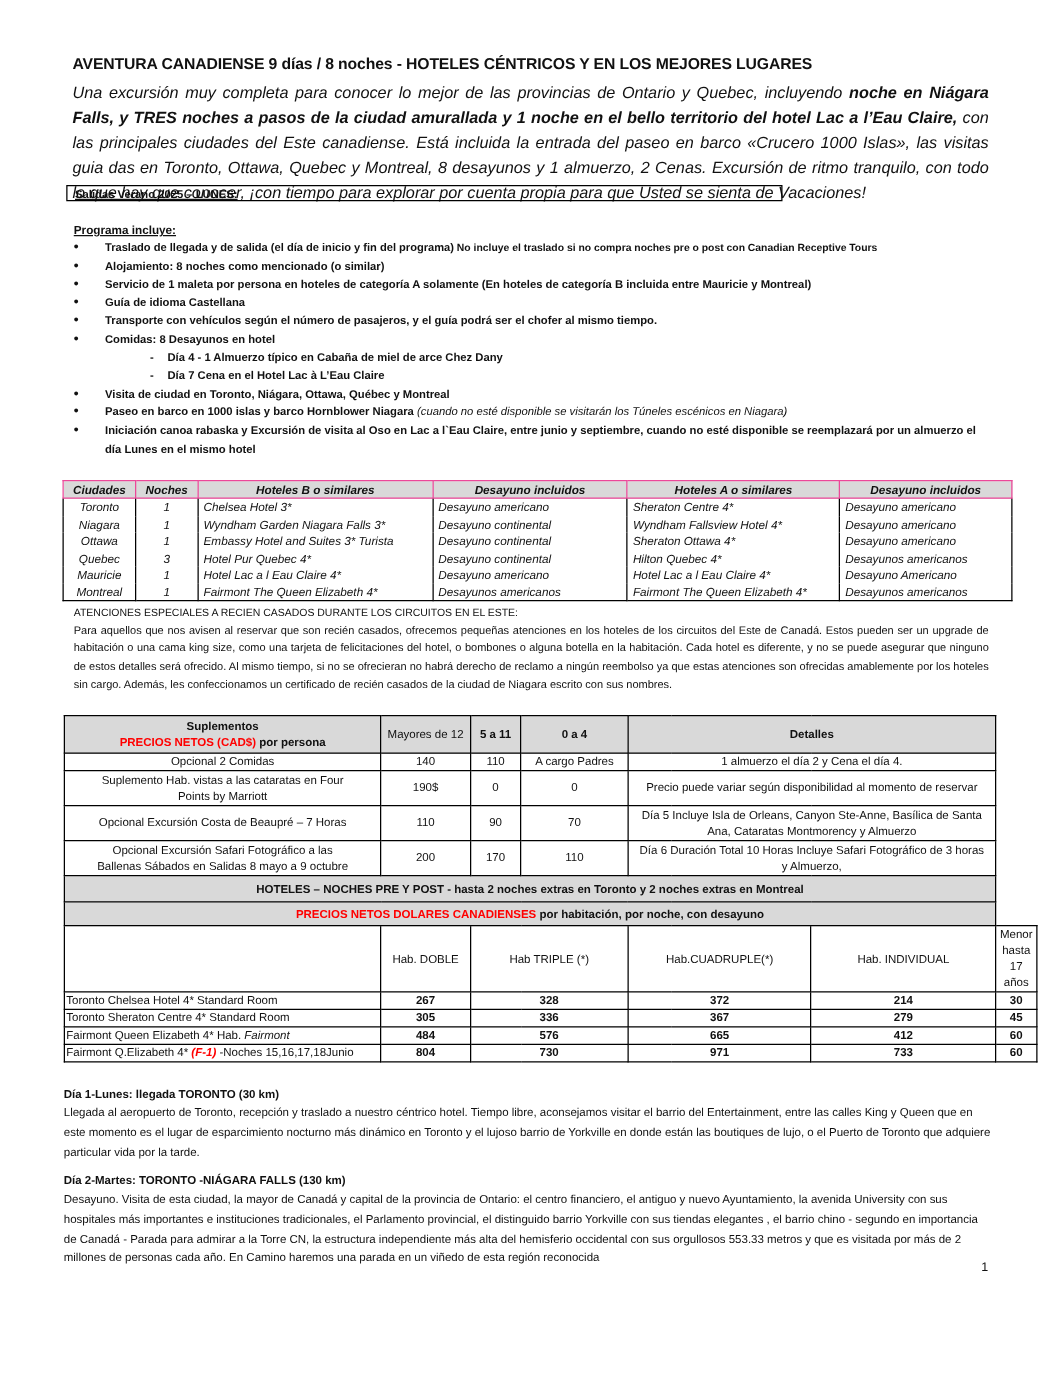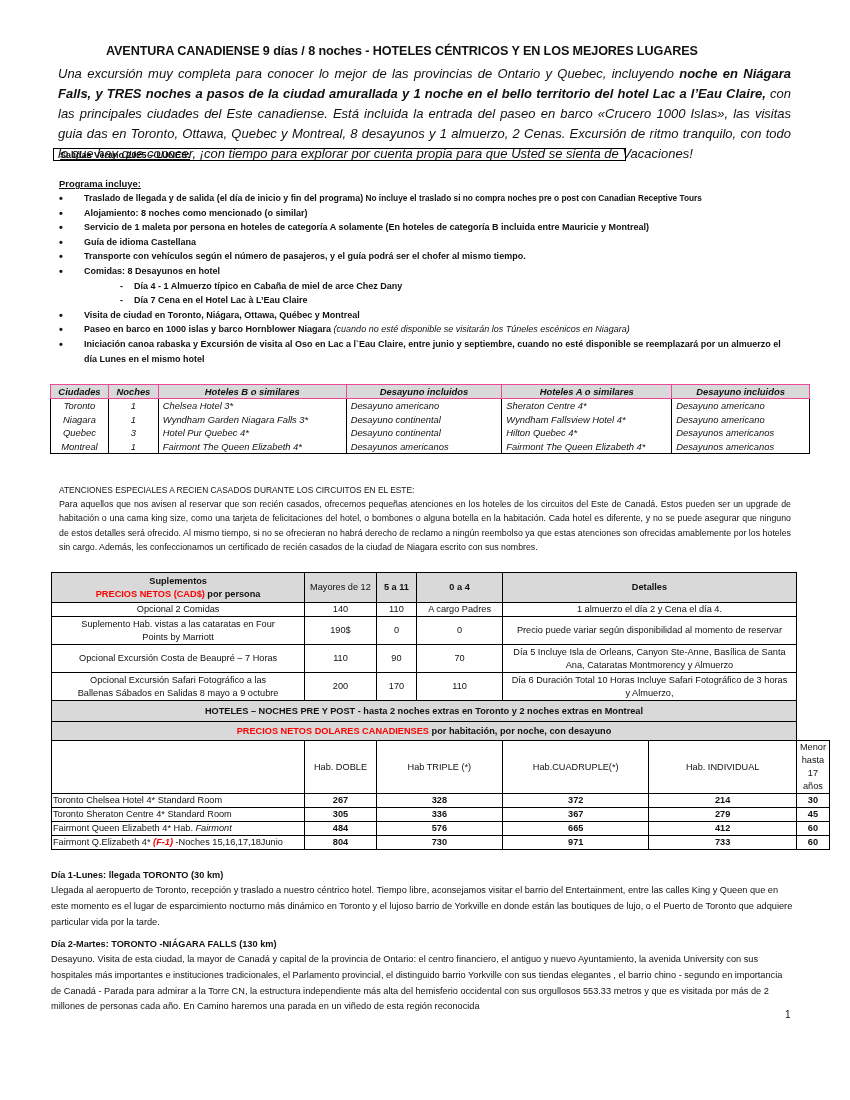--- a/index.html
+++ b/index.html
@@ -1,20 +1,20 @@
 <!DOCTYPE html>
 <html><head>
 <meta charset="utf-8">
 <style>
   html, body { margin:0; padding:0; background:#ffffff; }
   body { width:850px; height:1100px; position:relative; overflow:hidden;
          font-family:"Liberation Sans", sans-serif; color:#111; }
   .page { position:absolute; left:0; top:0; width:850px; height:1100px; }
   .abs { position:absolute; }
-  .title { left:58px; top:44px; font-size:12.6px; font-weight:bold; letter-spacing:-0.1px; white-space:nowrap;margin-left:48px; }
+  .title { left:58px; top:44px; font-size:12.6px; font-weight:bold; letter-spacing:-0.1px; white-space:nowrap; }
   .intro { left:58px; top:64px; width:733px; font-size:13px; line-height:20px; font-style:italic; text-align:justify; }
   .intro b { font-style:italic; }
   .salidas-box { left:53px; top:148px; width:573px; height:13px; border:1px solid #000; font-size:9px; font-weight:bold; line-height:13px; padding-left:6px; box-sizing:border-box; }
   .salidas-box span { text-decoration:underline; }
   .prog-title { left:59px; top:178px; font-size:9.4px; font-weight:bold; text-decoration:underline; }
   .bul { font-size:9px; font-weight:bold; line-height:14.6px; }
   .bul .dot { position:absolute; left:59px; font-size:11px; }
   .bul .txt { position:absolute; left:84px; width:705px; }
   .sub .dash { position:absolute; left:120px; }
   .sub .txt { position:absolute; left:134px; }
@@ -133,26 +133,42 @@
         </tr>
         <tr>
           <td class="c">Niagara</td>
           <td class="c">1</td>
           <td>Wyndham Garden Niagara Falls 3*</td>
           <td>Desayuno continental</td>
           <td>Wyndham Fallsview Hotel 4*</td>
           <td>Desayuno americano</td>
         </tr>
         <tr>
+          <td class="c">Ottawa</td>
+          <td class="c">1</td>
+          <td>Embassy Hotel and Suites 3* Turista</td>
+          <td>Desayuno continental</td>
+          <td>Sheraton Ottawa 4*</td>
+          <td>Desayuno americano</td>
+        </tr>
+        <tr>
           <td class="c">Quebec</td>
           <td class="c">3</td>
           <td>Hotel Pur Quebec 4*</td>
           <td>Desayuno continental</td>
           <td>Hilton Quebec 4*</td>
           <td>Desayunos americanos</td>
+        </tr>
+        <tr>
+          <td class="c">Mauricie</td>
+          <td class="c">1</td>
+          <td>Hotel Lac a l Eau Claire 4*</td>
+          <td>Desayuno americano</td>
+          <td>Hotel Lac a l Eau Claire 4*</td>
+          <td>Desayuno Americano</td>
         </tr>
         <tr>
           <td class="c">Montreal</td>
           <td class="c">1</td>
           <td>Fairmont The Queen Elizabeth 4*</td>
           <td>Desayunos americanos</td>
           <td>Fairmont The Queen Elizabeth 4*</td>
           <td>Desayunos americanos</td>
         </tr>
       </tbody>

